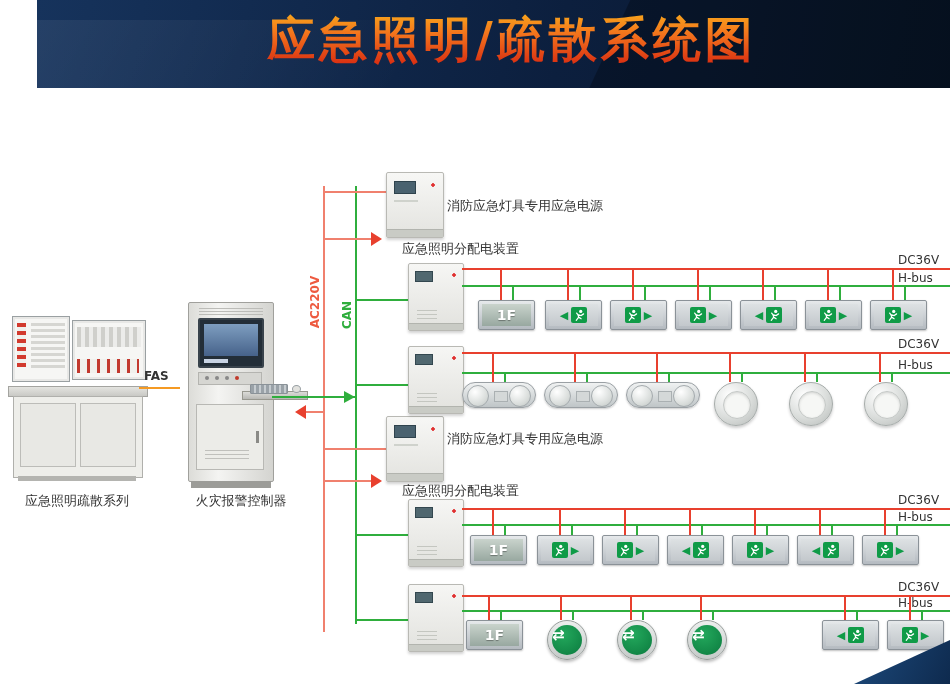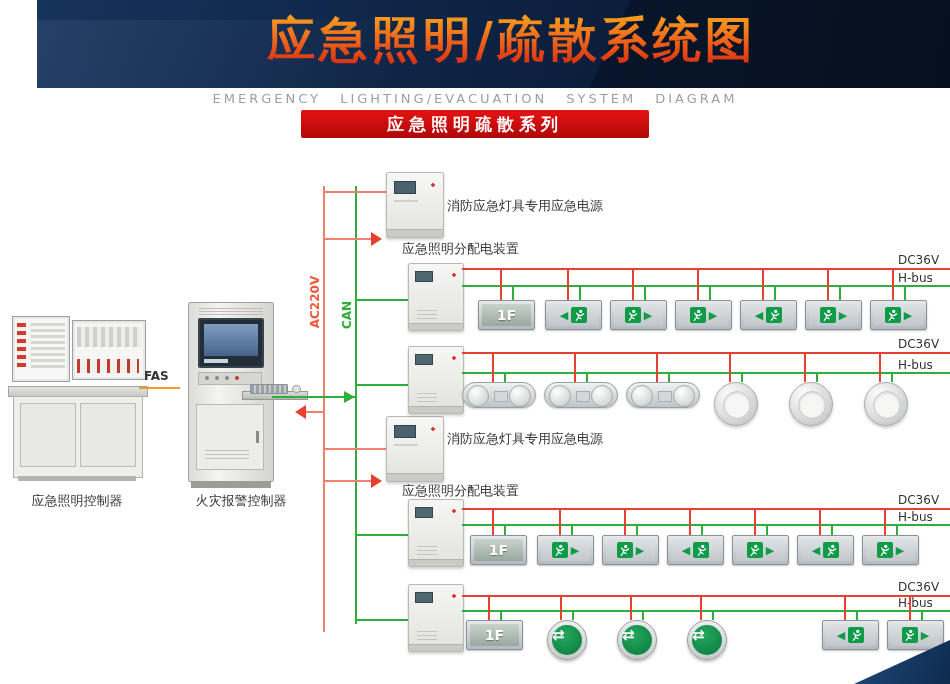--- a/index.html
+++ b/index.html
@@ -157,42 +157,40 @@
 </head>
 <body>
 
 <div class="page">
 
   <header class="hd">
     <div class="hd-deco d1"></div>
     <div class="hd-deco d2"></div>
     <h1 class="title">应急照明/疏散系统图</h1>
   </header>
-  <div class="subtitle">EMERGENCY  LIGHTING/EVACUATION  SYSTEM  DIAGRAM</div>
-  <div class="ribbon">应急照明疏散系列</div>
 
   <div class="console" style="left:8px;top:310px;">
     <div class="rack rl"></div>
     <div class="rack rr"></div>
     <div class="desk"></div>
     <div class="cab"></div>
     <div class="plinth"></div>
   </div>
 
   <div class="cabinet" style="left:180px;top:298px;">
     <div class="cb-body"></div>
     <div class="cb-screen"></div>
     <div class="cb-panel"></div>
     <div class="cb-tray"></div>
     <div class="cb-keyboard"></div>
     <div class="cb-mouse"></div>
     <div class="cb-door"></div>
   </div>
 
-  <div class="lbl" style="left:8px;top:492px;width:138px;text-align:center;">应急照明控制器</div>
+  <div class="lbl" style="left:8px;top:492px;width:138px;text-align:center;">应急照明疏散系列</div>
   <div class="lbl" style="left:176px;top:492px;width:130px;text-align:center;">火灾报警控制器</div>
 
   <div class="hl orange" style="left:139px;top:387px;width:41px;"></div>
   <div class="lbl fas" style="left:144px;top:369px;">FAS</div>
 
   <div class="vl" style="left:323px;top:186px;height:446px;"></div>
   <div class="vl green" style="left:355px;top:186px;height:438px;"></div>
   <div class="lbl ac">AC220V</div>
   <div class="lbl can">CAN</div>
 

